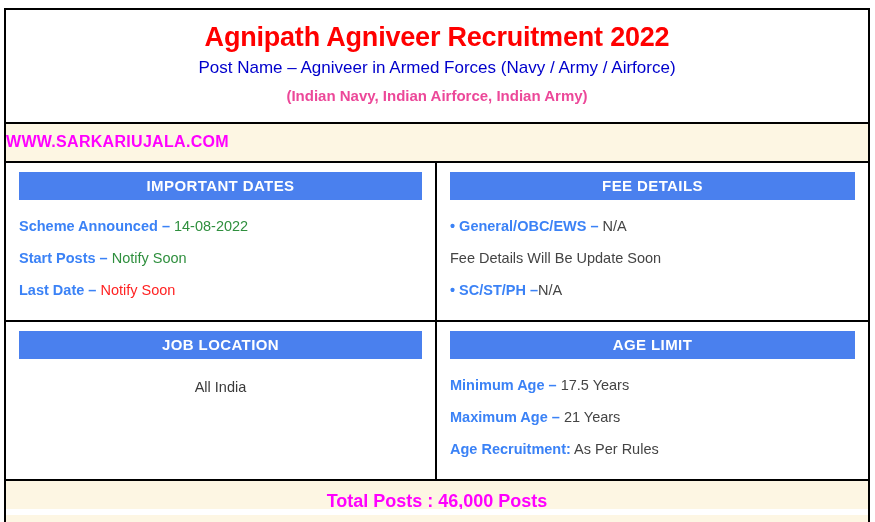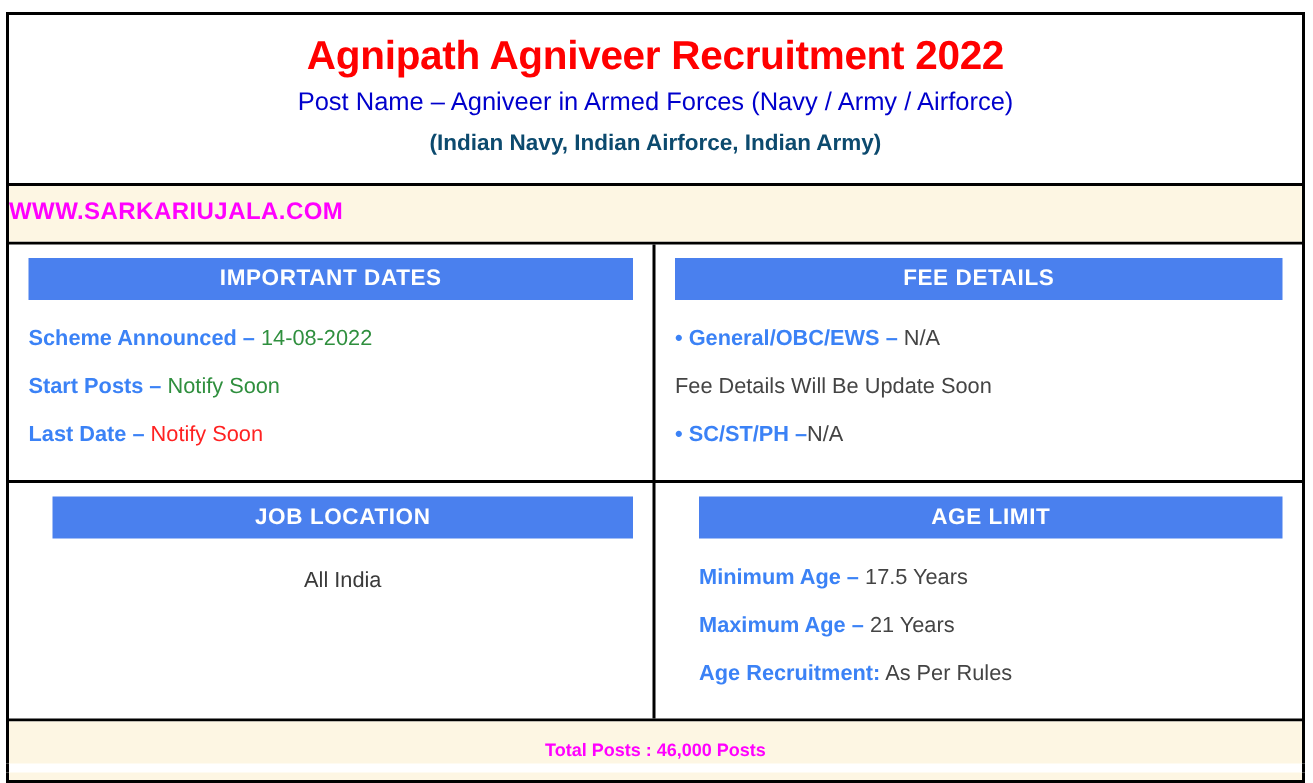--- a/index.html
+++ b/index.html
@@ -70,21 +70,21 @@
     line-height: 34px;
     letter-spacing: -0.2px;
   }
   .title-sub {
     color: #0000cc;
     font-size: 17px;
     font-weight: normal;
     line-height: 28px;
   }
   .title-sub2 {
-    color: #0c4a6e;
+    color: #ec4899;
     font-size: 15px;
     font-weight: bold;
     line-height: 28px;
   }
 
   
   .site-band {
     background: #fdf6e3;
     text-align: left;
     padding: 9px 0 10px 0;
@@ -120,39 +120,39 @@
   }
   .line b {
     color: #3b82f6;
     font-weight: bold;
   }
   .val-green { color: #2f8f3e; }
   .val-red { color: #ff2222; }
   .val-grey { color: #444444; }
 
   .cell-mid { min-height: 144px; }
-  .cell-mid2 { min-height: 126px; margin-left: 16px; }
+  .cell-mid2 { min-height: 126px; }
 
   .center-text {
     text-align: center;
     font-size: 14.5px;
     color: #3a3a3a;
     line-height: 32px;
     padding-top: 6px;
   }
 
   
   .total-band {
     background: #fdf6e3;
     text-align: center;
     padding: 10px 0 11px 0;
   }
   .total-text {
     color: #ff00ff;
-    font-size: 12px;
+    font-size: 18px;
     font-weight: bold;
   }
 
   .tail {
     height: 6px;
     background: #ffffff;
     border-left: 2px solid #000000;
     border-right: 2px solid #000000;
     box-sizing: border-box;
   }

